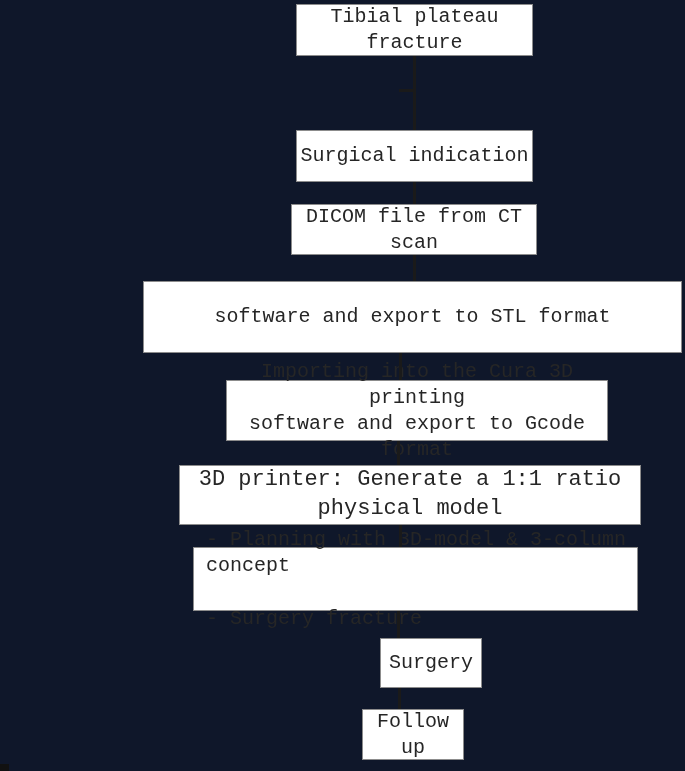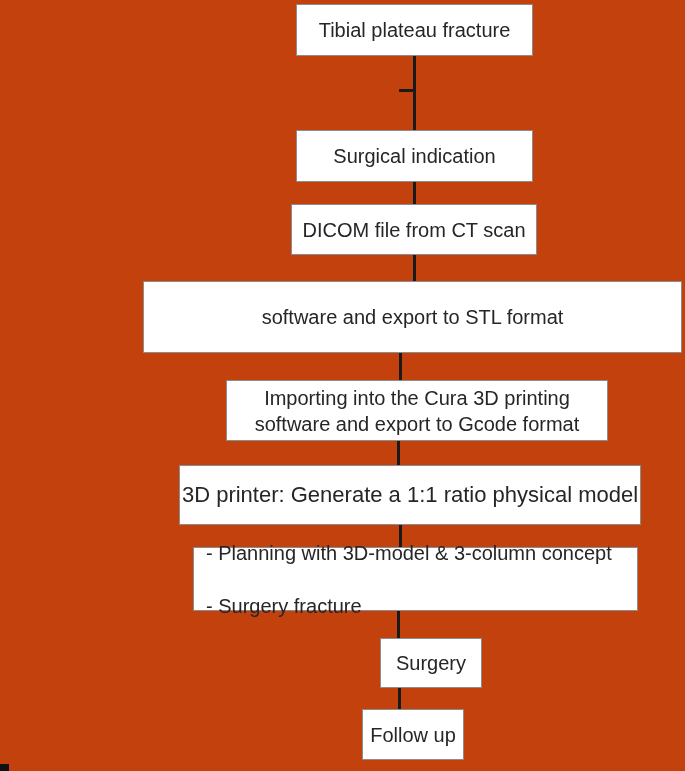--- a/index.html
+++ b/index.html
@@ -4,22 +4,22 @@
 <style>
   html, body {
     margin: 0;
     padding: 0;
     background: #ffffff;
   }
   #figure {
     position: relative;
     width: 685px;
     height: 771px;
-    background: #c2410c;
-    font-family: Liberation Sans, sans-serif;
+    background: #0f172a;
+    font-family: Liberation Mono, monospace;
     color: #262626;
     overflow: hidden;
   }
   .node {
     position: absolute;
     box-sizing: border-box;
     border: 1px solid #8c8c8c;
     background: #ffffff;
     display: flex;
     flex-direction: column;

